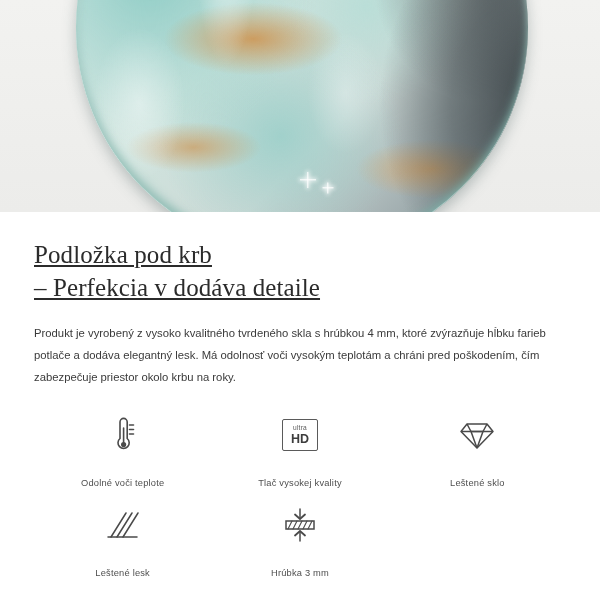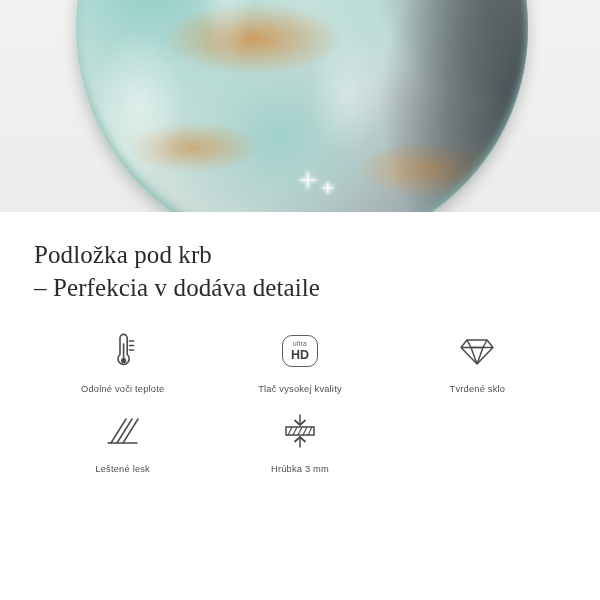--- a/index.html
+++ b/index.html
@@ -120,20 +120,21 @@
   }
   .headline {
     margin: 0;
     padding-top: 26px;
     font-family: "Liberation Serif", serif;
     font-size: 25px;
     line-height: 1.32;
     font-weight: 400;
     color: #2b2b2b;
     letter-spacing: 0.1px;
+    text-decoration: underline;
   }
   .headline .line2 {
     display: block;
   }
   .body-text {
     margin: 18px 0 0 0;
     font-size: 11.3px;
     line-height: 1.95;
     color: #3a3a3a;
     max-width: 540px;
@@ -154,30 +155,30 @@
     justify-content: flex-start;
   }
   .feature-icon {
     height: 42px;
     display: flex;
     align-items: center;
     justify-content: center;
     color: #4a4a4a;
   }
   .feature-label {
-    margin-top: 12px;
+    margin-top: 22px;
     font-size: 9.3px;
     color: #4f4f4f;
     letter-spacing: 0.2px;
   }
   .ultrahd {
     width: 34px;
     height: 30px;
     border: 1.6px solid #5a5a5a;
-    border-radius: 10px;
+    border-radius: 2px;
     display: flex;
     flex-direction: column;
     align-items: center;
     justify-content: center;
     line-height: 1;
   }
   .ultrahd .u-top {
     font-size: 6.6px;
     letter-spacing: 0.2px;
     color: #5a5a5a;
@@ -203,20 +204,21 @@
     <div class="sparkle s1"></div>
     <div class="sparkle s2"></div>
   </div>
 
   <div class="content">
     <h1 class="headline">
       <span>Podložka pod krb</span>
       <span class="line2">– Perfekcia v dodáva detaile</span>
     </h1>
 
+    <p class="body-text">Produkt je vyrobený z vysoko kvalitného tvrdeného skla s hrúbkou 4 mm, ktoré zvýrazňuje hĺbku farieb potlače a dodáva elegantný lesk. Má odolnosť voči vysokým teplotám a chráni pred poškodením, čím zabezpečuje priestor okolo krbu na roky.</p>
 
     <div class="features">
 
       <div class="feature">
         <div class="feature-icon">
           <svg width="28" height="38" viewBox="0 0 28 38" fill="none" stroke="#4a4a4a" stroke-width="1.6" stroke-linecap="round">
             <path d="M11 6 a3.6 3.6 0 0 1 7.2 0 v16.5 a5.6 5.6 0 1 1 -7.2 0 Z"></path>
             <circle cx="14.6" cy="28.5" r="2.6" fill="#4a4a4a" stroke="none"></circle>
             <line x1="14.6" y1="12" x2="14.6" y2="26.5"></line>
             <line x1="20.5" y1="9" x2="24.5" y2="9"></line>
@@ -241,21 +243,21 @@
       <div class="feature">
         <div class="feature-icon">
           <svg width="36" height="32" viewBox="0 0 36 32" fill="none" stroke="#4a4a4a" stroke-width="1.5" stroke-linejoin="round">
             <path d="M8 5 H28 L34 12.5 L18 29 L2 12.5 Z"></path>
             <path d="M2 12.5 H34"></path>
             <path d="M8 5 L12 12.5 L18 29"></path>
             <path d="M28 5 L24 12.5 L18 29"></path>
             <path d="M12 12.5 H24"></path>
           </svg>
         </div>
-        <div class="feature-label">Tvrdené sklo</div>
+        <div class="feature-label">Leštené sklo</div>
       </div>
 
       <div class="feature">
         <div class="feature-icon">
           <svg width="34" height="30" viewBox="0 0 34 30" fill="none" stroke="#4a4a4a" stroke-width="1.5" stroke-linecap="round">
             <path d="M5 27 L20 3"></path>
             <path d="M11 27 L26 3"></path>
             <path d="M17 27 L32 3"></path>
             <path d="M2 27 H31"></path>
           </svg>

